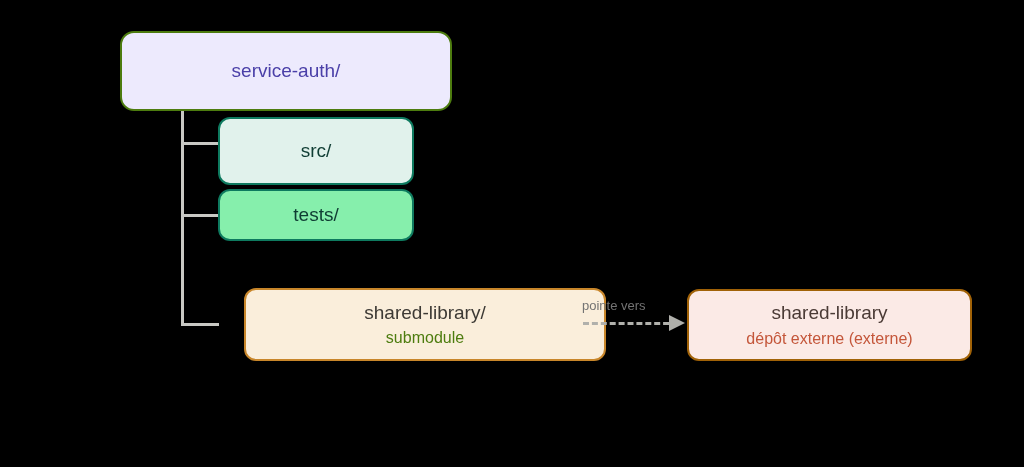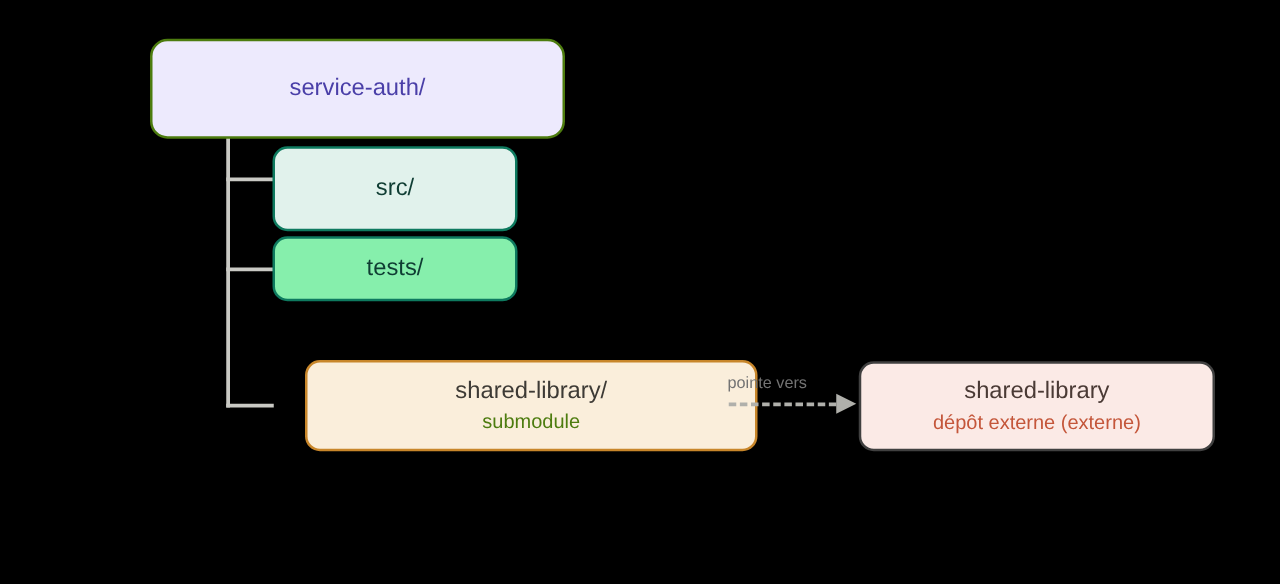--- a/index.html
+++ b/index.html
@@ -85,21 +85,21 @@
   #node-submodule .title { color: #3d3a35; }
   #node-submodule .subtitle { color: #4d7c0f; }
 
   
   #node-external {
     left: 687px;
     top: 289px;
     width: 285px;
     height: 72px;
     background: #fbeae6;
-    border: 2px solid #404040;
+    border: 2px solid #a16207;
   }
   #node-external .title { color: #4a3a35; }
   #node-external .subtitle { color: #c4563a; }
 
   
   .connector {
     position: absolute;
     background: #c9c9c4;
   }
   #conn-trunk {

